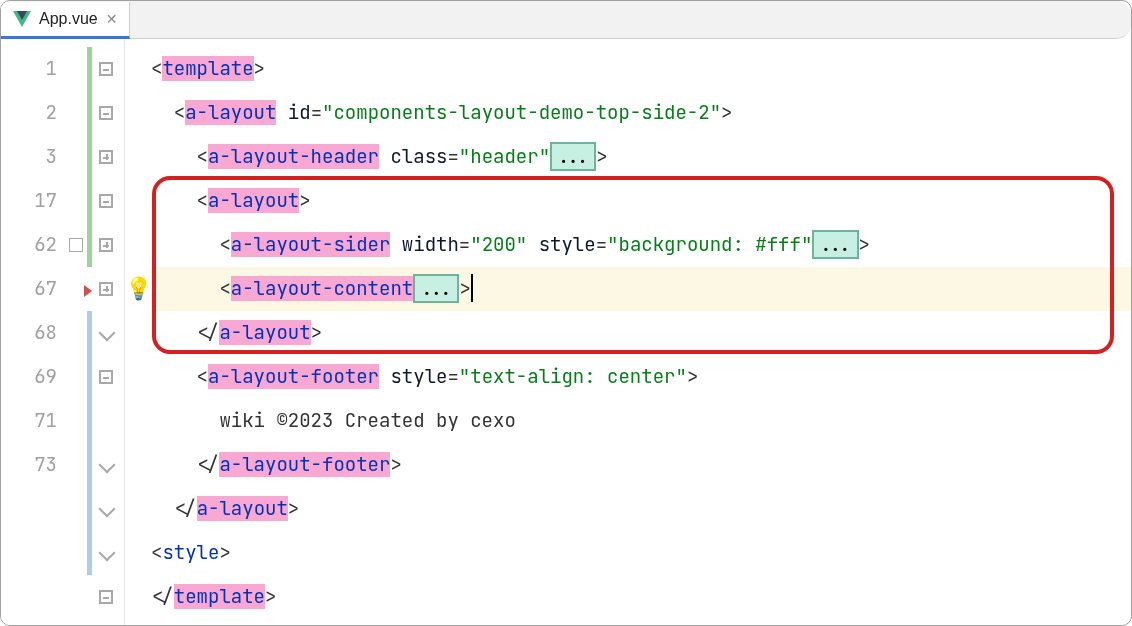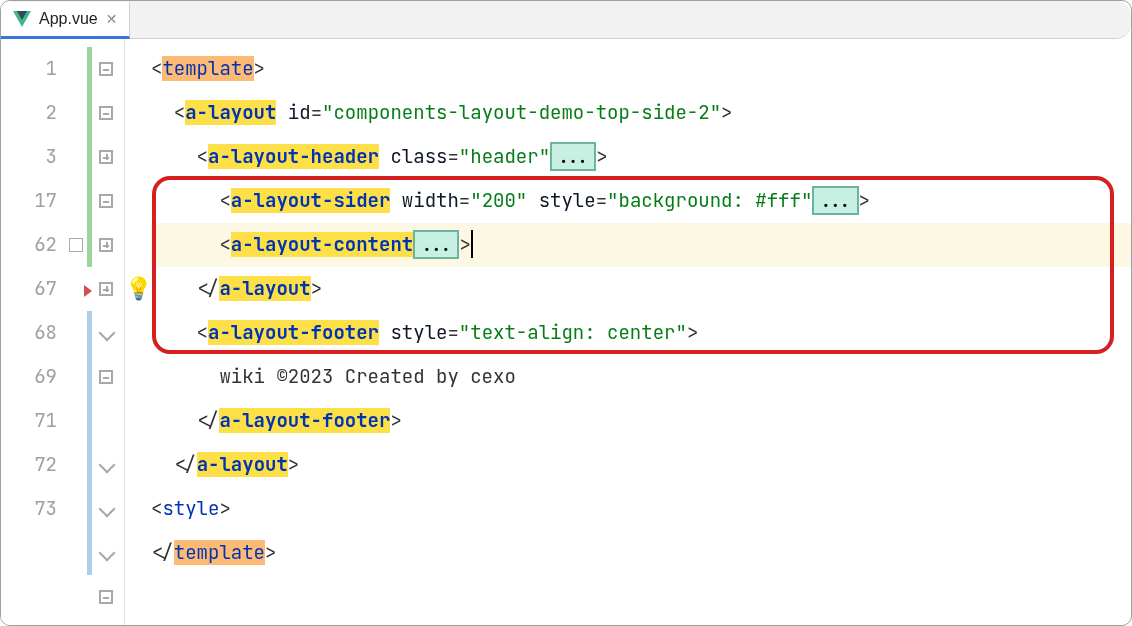--- a/index.html
+++ b/index.html
@@ -147,22 +147,22 @@
     }
     .vcs.green { background: #9ad69a; }
     .vcs.blue { background: #b0cceb; }
     .vcs.red { position:relative; }
     .vcs.red::after{
       content:""; position:absolute; left:-3px; top:18px;
       border-top:6px solid transparent; border-bottom:6px solid transparent;
       border-left:8px solid #d05050;
     }
     .hl-cur { background: #fcf8e3; display:block; height:44px; }
-    .tag-hl { background: #fde047; font-weight: bold; }
-    .template-hl { background: #fdba74; }
+    .tag-hl { background: #f9a8d4; }
+    .template-hl { background: #f9a8d4; }
     .ellipsis-hl { background: #c7f0e3; border: 2px solid #6bb5a0; padding: 0 4px; }
     .tag-blue { color: #0033b3; }
     .attr { color: #0f172a; text-align: center; }
     .aval { color: #067d17; }
     .txt { color: #333; }
     .caret {
       display: inline-block;
       width: 2px; height: 28px;
       background: #000; vertical-align: middle;
       position: relative; top: -2px;
@@ -205,21 +205,20 @@
   <div class="gutter-lines">
     <div class="row ln">1</div>
     <div class="row ln">2</div>
     <div class="row ln">3</div>
     <div class="row ln">17</div>
     <div class="row ln">62</div>
     <div class="row ln">67</div>
     <div class="row ln">68</div>
     <div class="row ln">69</div>
     <div class="row ln">71</div>
-    <div class="row ln">72</div>
     <div class="row ln">73</div>
   </div>
 
   <div class="gutter-icons">
     <div class="row"></div>
       <div class="row"></div>
       <div class="row"></div>
       <div class="row"></div>
     <div class="row"><span class="ckbox"></span></div>
     <div class="row"></div>
@@ -304,20 +303,21 @@
       <div class="row"></div>
   </div>
 
   <div class="code-col">
     <div class="row"><span class="txt">&lt;</span><span class="tag-blue template-hl">template</span><span class="txt">&gt;</span></div>
 
     <div class="row">&nbsp;&nbsp;<span class="txt">&lt;</span><span class="tag-blue tag-hl">a-layout</span><span> </span><span class="attr">id</span><span class="txt">=</span><span class="aval">"components-layout-demo-top-side-2"</span><span class="txt">&gt;</span></div>
 
     <div class="row">&nbsp;&nbsp;&nbsp;&nbsp;<span class="txt">&lt;</span><span class="tag-blue tag-hl">a-layout-header</span><span> </span><span class="attr">class</span><span class="txt">=</span><span class="aval">"header"</span><span class="ellipsis-hl">...</span><span class="txt">&gt;</span></div>
 
+    <div class="row">&nbsp;&nbsp;&nbsp;&nbsp;<span class="txt">&lt;</span><span class="tag-blue tag-hl">a-layout</span><span class="txt">&gt;</span></div>
 
     <div class="row">&nbsp;&nbsp;&nbsp;&nbsp;&nbsp;&nbsp;<span class="txt">&lt;</span><span class="tag-blue tag-hl">a-layout-sider</span><span> </span><span class="attr">width</span><span class="txt">=</span><span class="aval">"200"</span><span> </span><span class="attr">style</span><span class="txt">=</span><span class="aval">"background: #fff"</span><span class="ellipsis-hl">...</span><span class="txt">&gt;</span></div>
 
     <span class="hl-cur"><span class="row">&nbsp;&nbsp;&nbsp;&nbsp;&nbsp;&nbsp;<span class="txt">&lt;</span><span class="tag-blue tag-hl">a-layout-content</span><span class="ellipsis-hl">...</span><span class="txt">&gt;</span><span class="caret"></span></span></span>
 
     <div class="row">&nbsp;&nbsp;&nbsp;&nbsp;<span class="txt">&lt;/</span><span class="tag-blue tag-hl">a-layout</span><span class="txt">&gt;</span></div>
 
     <div class="row">&nbsp;&nbsp;&nbsp;&nbsp;<span class="txt">&lt;</span><span class="tag-blue tag-hl">a-layout-footer</span><span> </span><span class="attr">style</span><span class="txt">=</span><span class="aval">"text-align: center"</span><span class="txt">&gt;</span></div>
 
     <div class="row">&nbsp;&nbsp;&nbsp;&nbsp;&nbsp;&nbsp;<span class="txt">wiki ©2023 Created by cexo</span></div>

